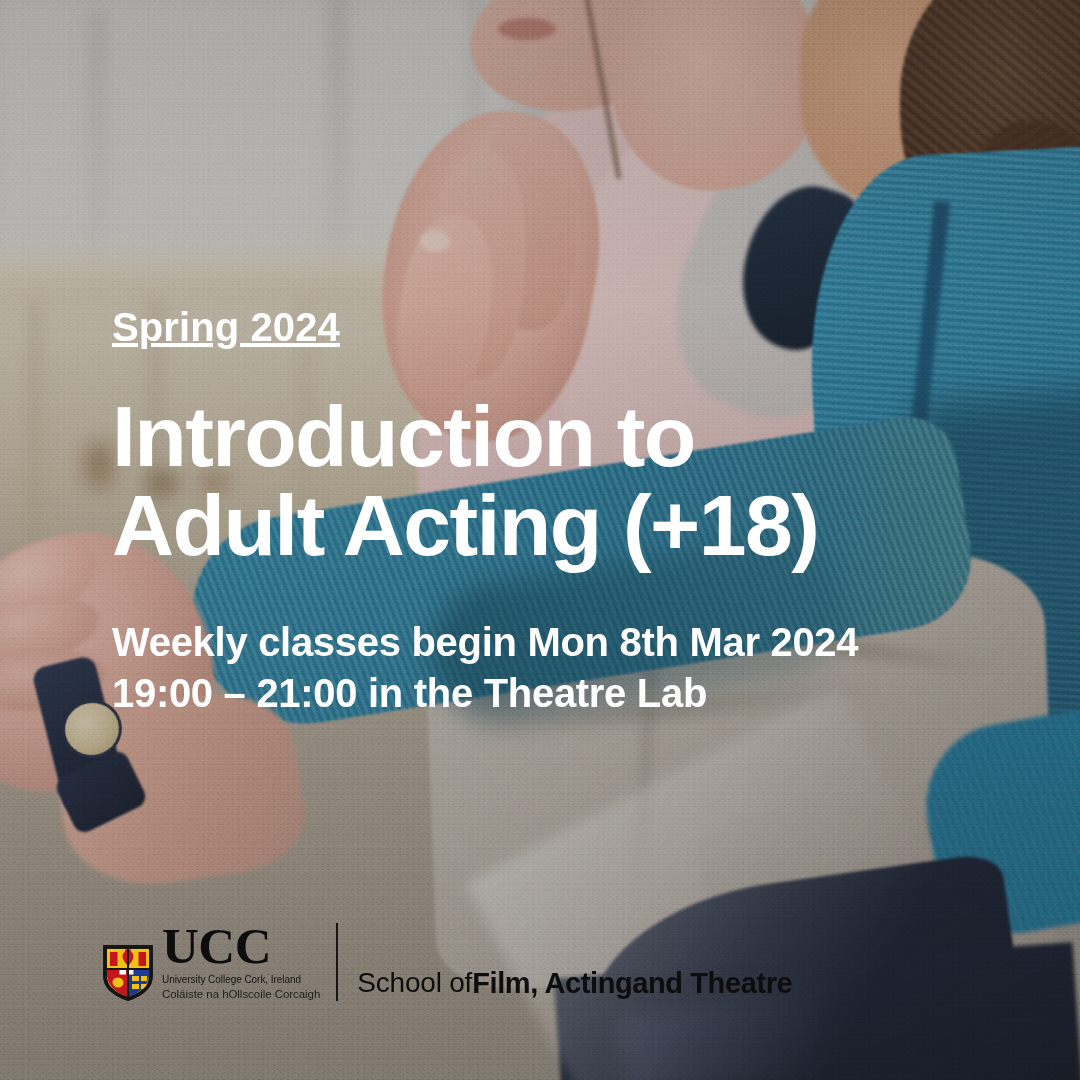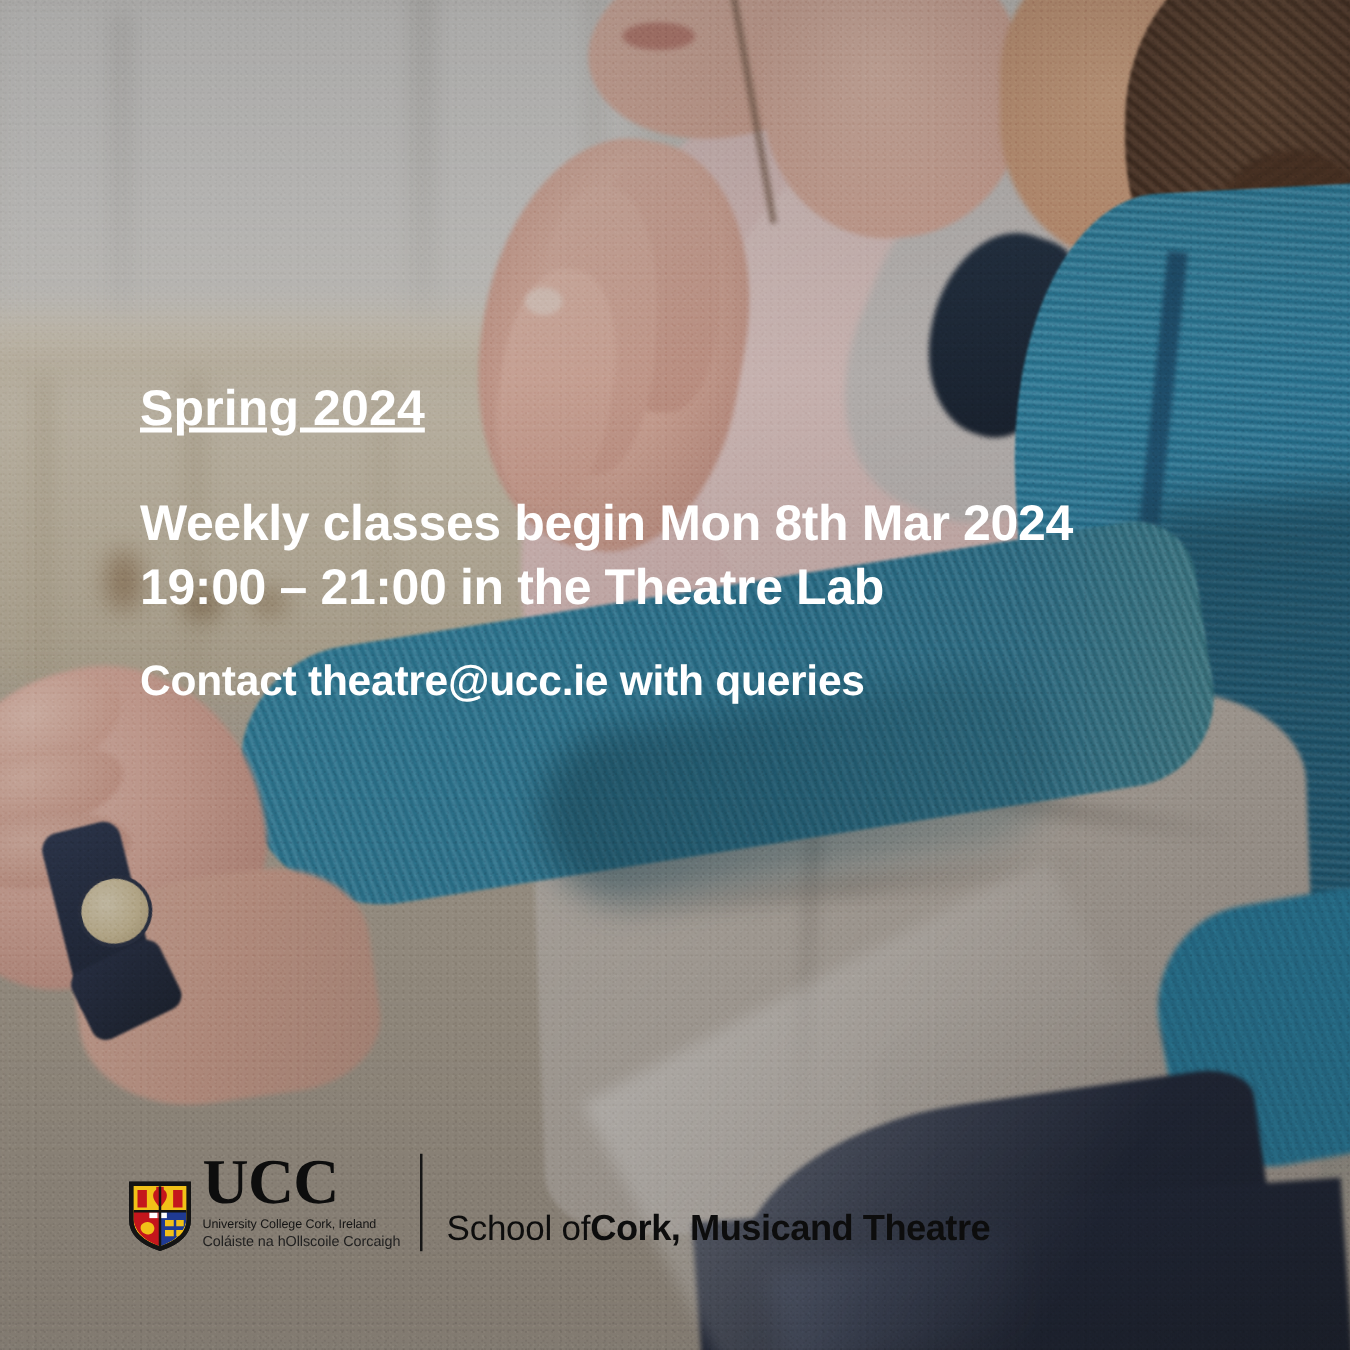--- a/index.html
+++ b/index.html
@@ -480,27 +480,30 @@
 
     <div class="beam"></div>
     <div class="scrim"></div>
     <div class="grain"></div>
   </div>
 
   <div class="copy">
 
     <div class="eyebrow">Spring 2024</div>
 
+    <h1 class="headline">
+      <span class="hl-line">Introduction to</span>
+      <span class="hl-line">Adult Acting (+18)</span>
+    </h1>
 
     <div class="details">
       <span class="d-line">Weekly classes begin Mon 8th Mar 2024</span>
       <span class="d-line">19:00 – 21:00 in the Theatre Lab</span>
     </div>
 
-    <div class="contact">Contact  theatre@ucc.ie with queries</div>
   </div>
 
   <div class="footer">
 
     <div class="ucc">
 
       <svg class="crest" viewBox="0 0 100 112">
         <path d="M4 4 H96 V62 C96 86 74 100 50 108 C26 100 4 86 4 62 Z" fill="#f2c118" stroke="#141414" stroke-width="7"></path>
         <path d="M8 48 H50 V104 C30 97 12 85 8 64 Z" fill="#c4161c"></path>
         <path d="M50 48 H92 V64 C88 85 70 97 50 104 Z" fill="#1f3a93"></path>
@@ -524,20 +527,20 @@
       <div class="ucc-word">
         <div class="ucc-big">UCC</div>
         <div class="ucc-sub1">University College Cork, Ireland</div>
         <div class="ucc-sub2">Coláiste na hOllscoile Corcaigh</div>
       </div>
 
       <div class="ucc-rule"></div>
 
       <div class="school">
         <span class="s-line s-light">School of</span>
-        <span class="s-line s-bold">Cork, Music</span>
+        <span class="s-line s-bold">Film, Acting</span>
         <span class="s-line s-bold">and Theatre</span>
       </div>
     </div>
 
   </div>
 
 </div>
 
 </body></html>

